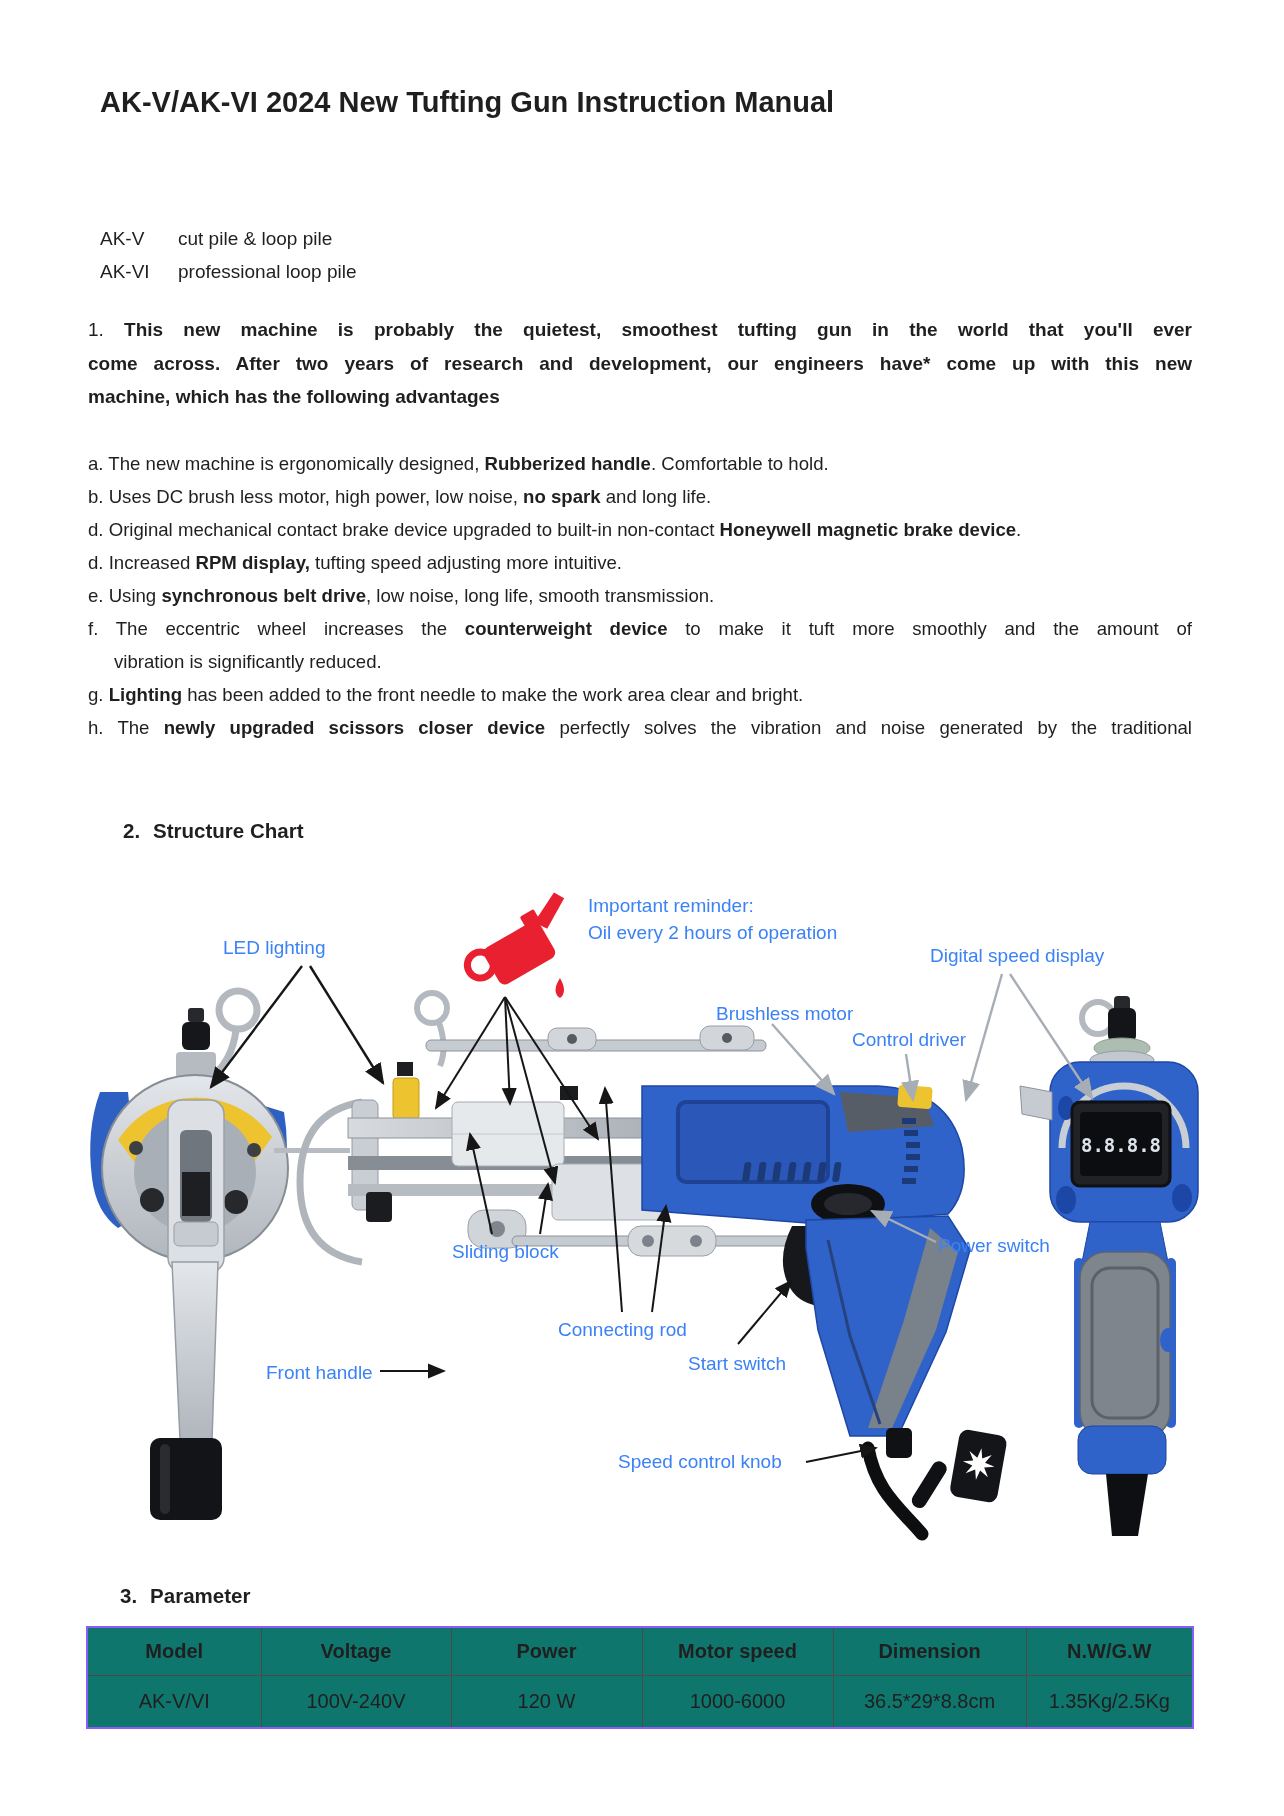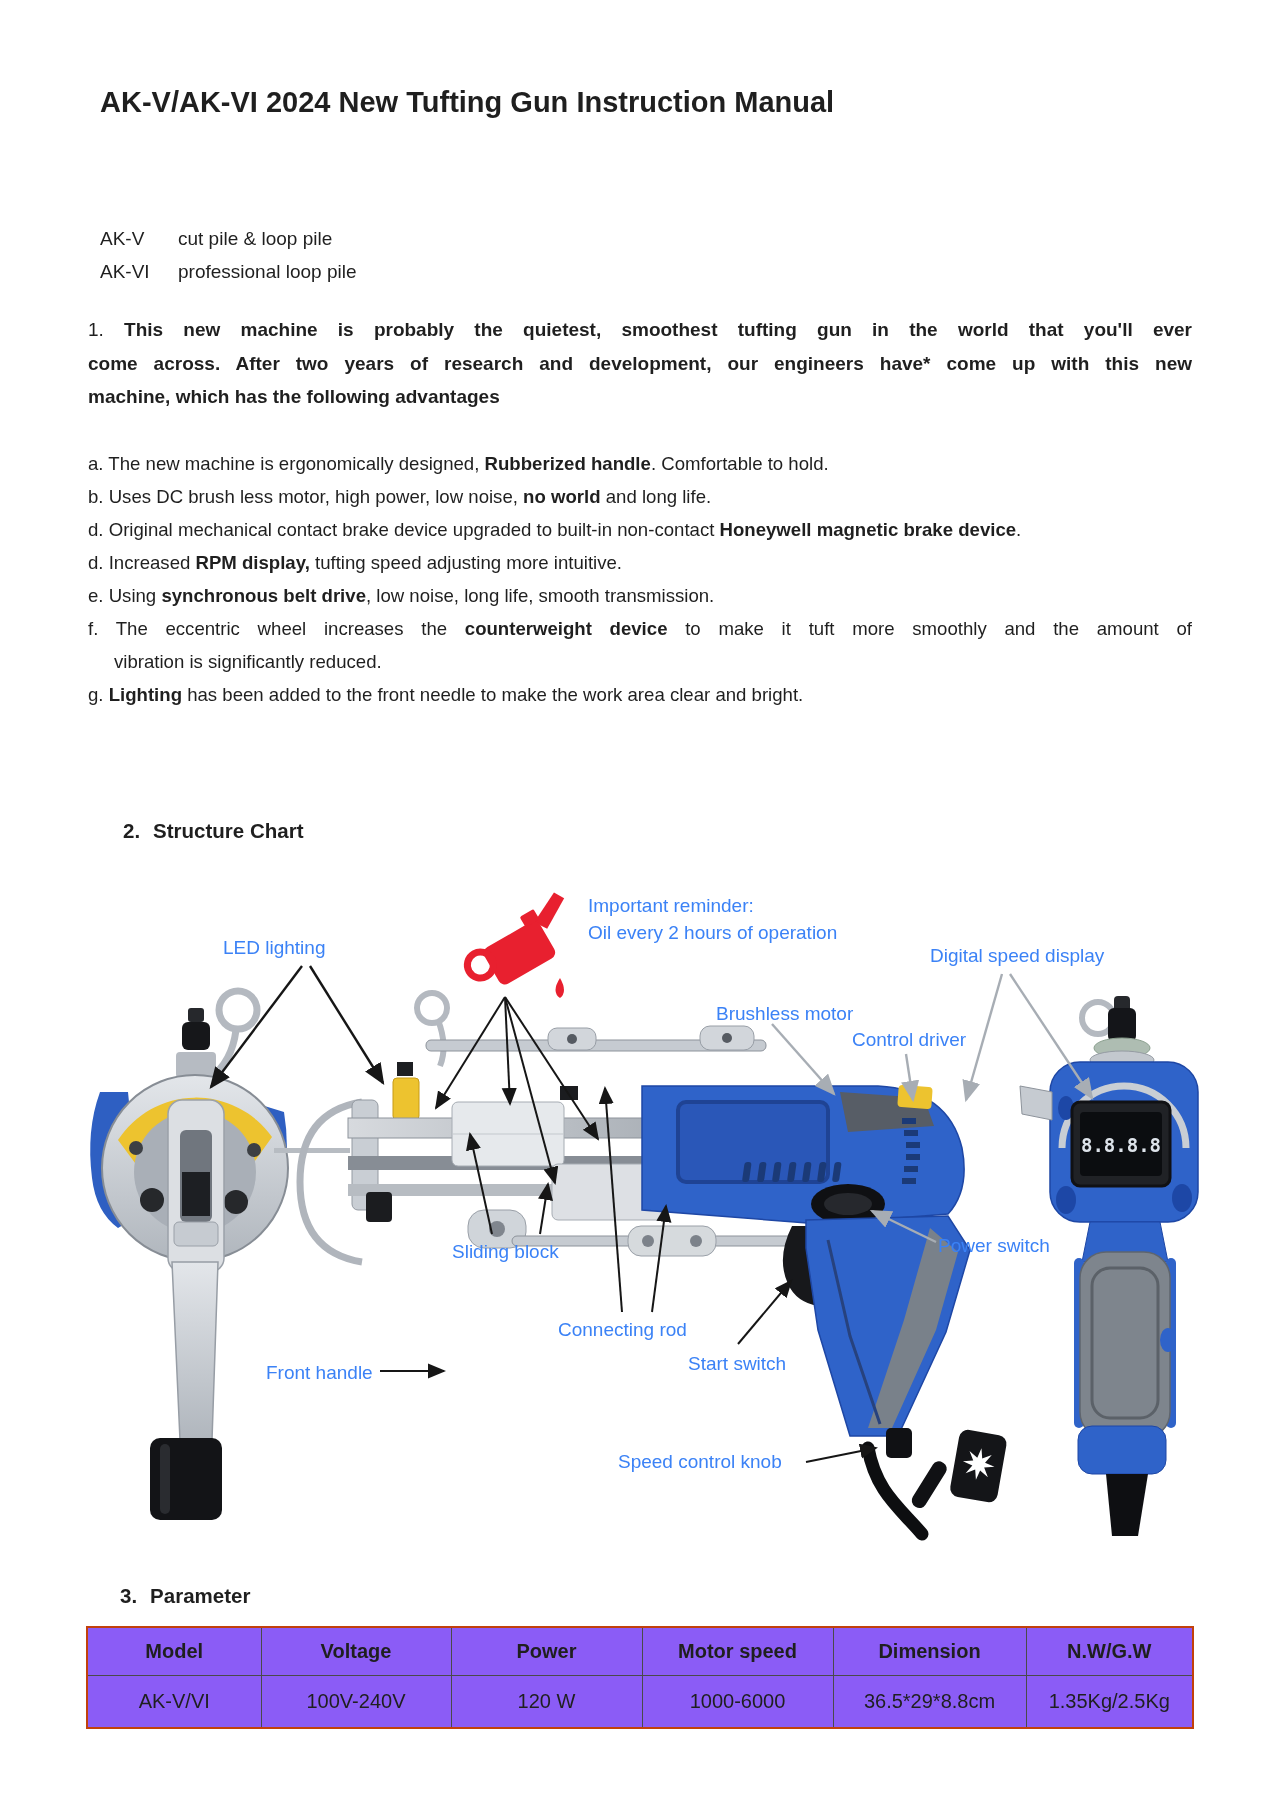--- a/index.html
+++ b/index.html
@@ -18,21 +18,21 @@
   .just{text-align:justify;text-align-last:justify;}
   .ind{padding-left:26px;}
   .bb{font-weight:700;}
   .sec-h{font-size:20.5px;font-weight:700;white-space:nowrap;}
   #heading2{left:88px;top:819px;margin-left:35px;}
   #heading3{left:88px;top:1584px;margin-left:32px;}
   .sec-num{margin-right:13px;}
   .dlabel{position:absolute;font-size:19px;color:#3b82f6;white-space:nowrap;line-height:27px;}
   #diagram-svg{position:absolute;left:70px;top:860px;}
   #param-table{position:absolute;left:86px;top:1626px;border-collapse:collapse;
-               font-size:20px;background:#8b5cf6;border:2px solid #c2410c;}
+               font-size:20px;background:#0f766e;border:2px solid #8b5cf6;}
   #param-table th,#param-table td{border:1.5px solid #4a4a4a;text-align:center;padding:0 4px;}
   #param-table th{height:47px;font-weight:700;}
   #param-table td{height:51px;font-weight:400;}
 </style>
 </head>
 <body>
 
 <div class="page">
 
   <div class="abs" id="title">AK-V/AK-VI 2024 New Tufting Gun Instruction Manual</div>
@@ -50,39 +50,40 @@
       <div class="rline just"><span class="rg">1. </span><span class="bb">This new machine is probably the quietest, smoothest tufting gun in the world that you'll ever</span></div>
       <div class="rline just"><span class="bb">come across. After two years of research and development, our engineers have* come up with this new</span></div>
       <div class="rline"><span class="bb">machine, which has the following advantages</span></div>
     </div>
 
   <div class="abs" id="advantages">
       <div class="adv-item">
         <div class="rline"><span class="rg">a. The new machine is ergonomically designed, </span><span class="bb">Rubberized handle</span><span class="rg">. Comfortable to hold.</span></div>
       </div>
       <div class="adv-item">
-        <div class="rline"><span class="rg">b. Uses DC brush less motor, high power, low noise, </span><span class="bb">no world</span><span class="rg"> and long life.</span></div>
+        <div class="rline"><span class="rg">b. Uses DC brush less motor, high power, low noise, </span><span class="bb">no spark</span><span class="rg"> and long life.</span></div>
       </div>
       <div class="adv-item">
         <div class="rline"><span class="rg">d. Original mechanical contact brake device upgraded to built-in non-contact </span><span class="bb">Honeywell magnetic brake device</span><span class="rg">.</span></div>
       </div>
       <div class="adv-item">
         <div class="rline"><span class="rg">d. Increased </span><span class="bb">RPM display,</span><span class="rg"> tufting speed adjusting more intuitive.</span></div>
       </div>
       <div class="adv-item">
         <div class="rline"><span class="rg">e. Using </span><span class="bb">synchronous belt drive</span><span class="rg">, low noise, long life, smooth transmission.</span></div>
       </div>
       <div class="adv-item">
         <div class="rline just"><span class="rg">f. The eccentric wheel increases the </span><span class="bb">counterweight device</span><span class="rg"> to make it tuft more smoothly and the amount of</span></div>
         <div class="rline ind"><span class="rg">vibration is significantly reduced.</span></div>
       </div>
       <div class="adv-item">
         <div class="rline"><span class="rg">g. </span><span class="bb">Lighting</span><span class="rg"> has been added to the front needle to make the work area clear and bright.</span></div>
       </div>
       <div class="adv-item">
+        <div class="rline just"><span class="rg">h. The </span><span class="bb">newly upgraded scissors closer device</span><span class="rg"> perfectly solves the vibration and noise generated by the traditional</span></div>
       </div>
     </div>
 
   <div class="abs sec-h" id="heading2">
     <span class="sec-num">2.</span><span>Structure Chart</span>
   </div>
 
   <svg id="diagram-svg" width="1140" height="690" viewBox="70 860 1140 690" xmlns="http://www.w3.org/2000/svg">
     <defs>
       <linearGradient id="gMetal" x1="0" y1="0" x2="0" y2="1">

